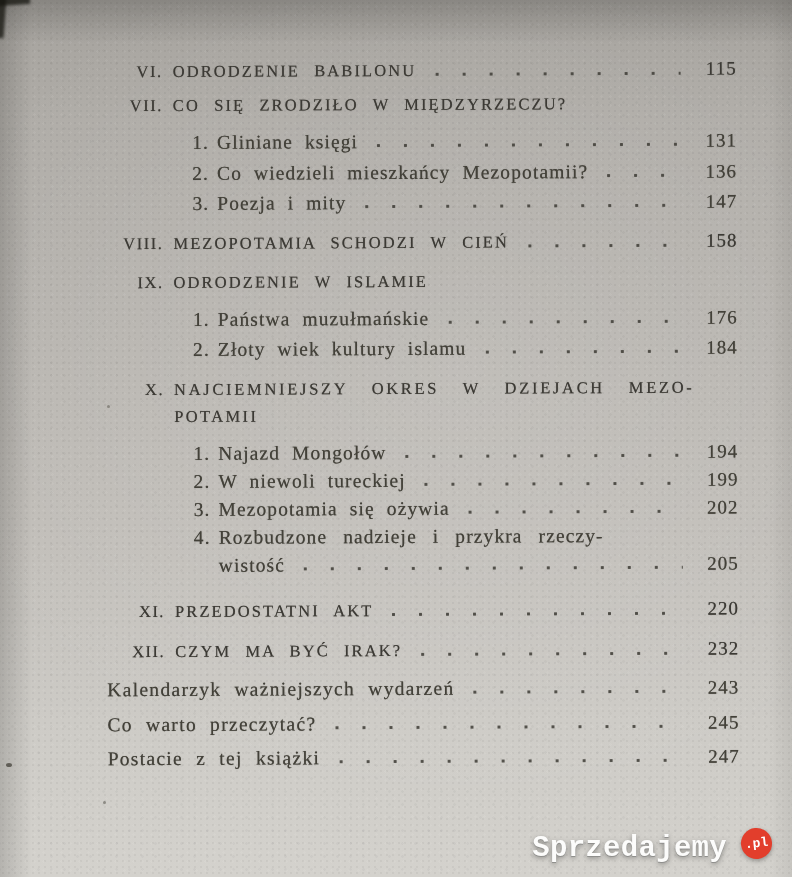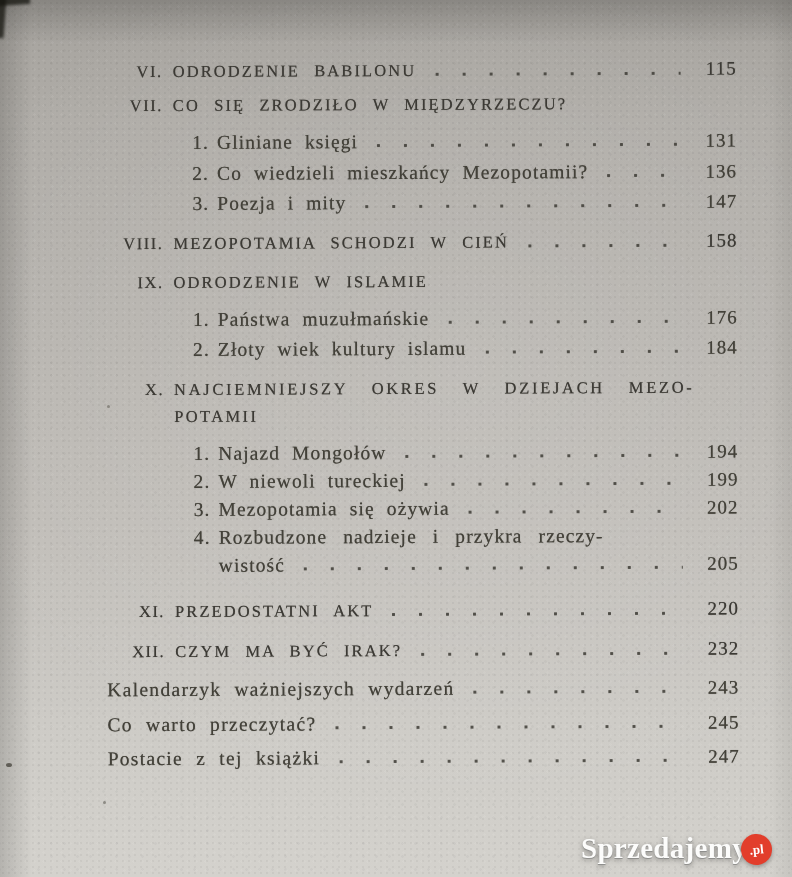--- a/index.html
+++ b/index.html
@@ -59,22 +59,23 @@
     background-image:radial-gradient(circle at 2.5px 4.5px, rgba(64,62,56,0.88) 1.35px, rgba(64,62,56,0) 2px);
     background-size:27px 9px;background-repeat:repeat-x;
   }
   
   .mt7{margin-top:7px;}.mt10{margin-top:10px;}.mt4{margin-top:4px;}.mt3{margin-top:3px;}
   .mt12{margin-top:12px;}.mt13{margin-top:13px;}.mt1{margin-top:1px;}.mt18{margin-top:18px;}
   .mt11{margin-top:11px;}.mt8{margin-top:8px;}
 
   .watermark{
     position:absolute;right:20px;bottom:12px;z-index:5;
-    display:flex;align-items:flex-end;
-    font-family:Liberation Serif, serif;
+    display:flex;align-items:center;
+    font-family:Liberation Mono, monospace;
+    gap:20px;
   }
   .wm-brand{
     font-size:29px;font-weight:700;color:#fcfcfb;letter-spacing:0.3px;
     text-shadow:0 1px 0 rgba(140,140,138,0.9), 0 2px 5px rgba(70,70,68,0.55);
   }
   .wm-badge{
     width:31px;height:31px;border-radius:50%;
     display:flex;align-items:center;justify-content:center;
     color:#fff;font-size:13px;font-weight:700;
     margin-left:-6px;margin-top:-10px;

